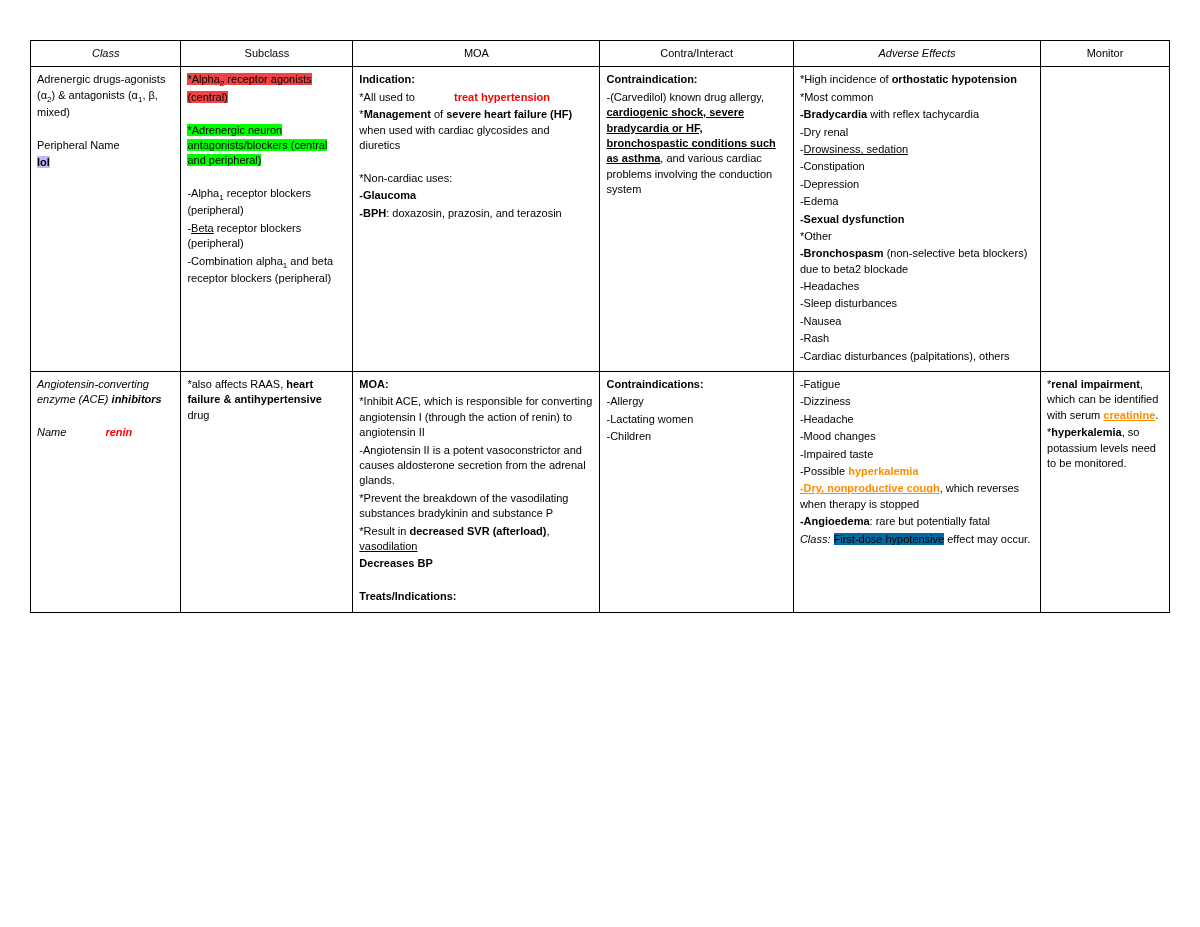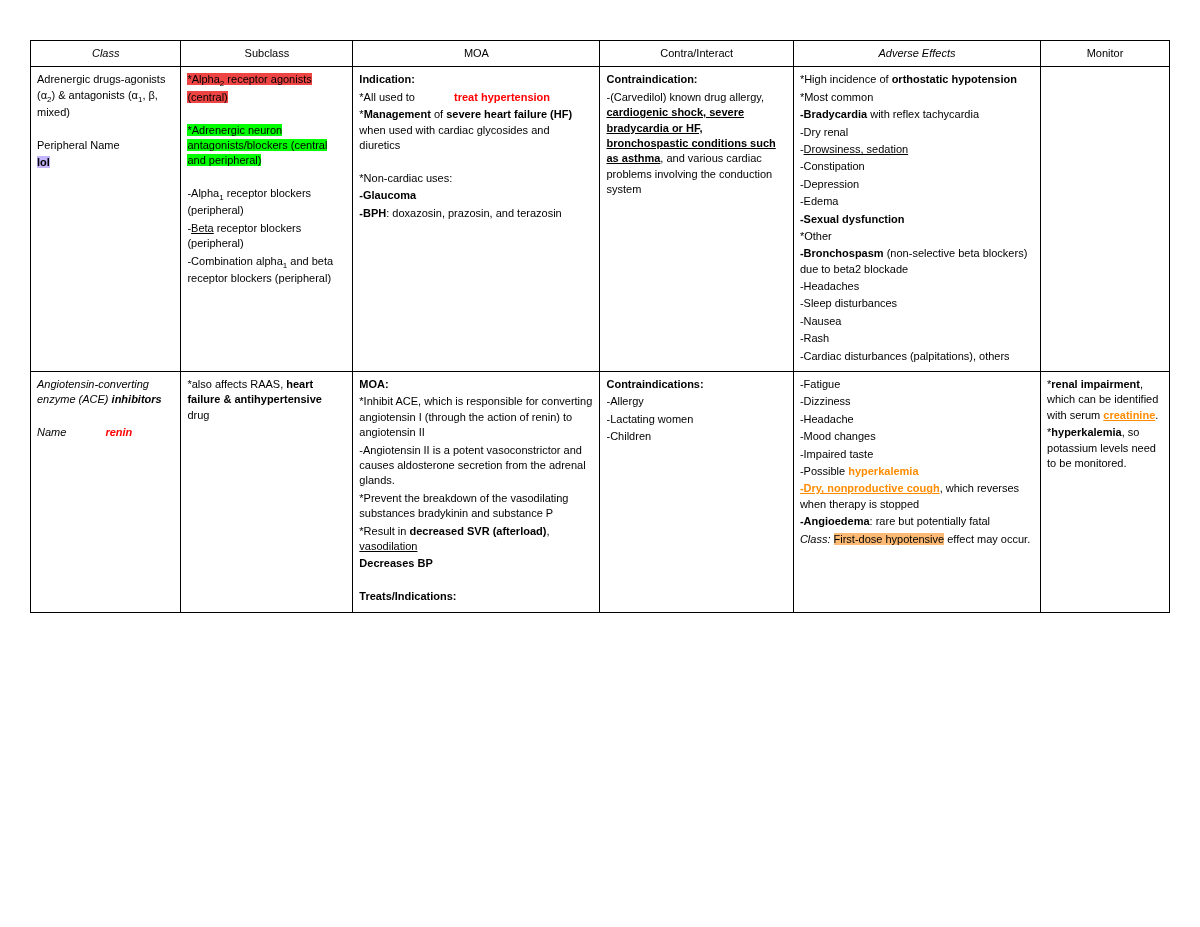--- a/index.html
+++ b/index.html
@@ -22,21 +22,21 @@
       vertical-align: top;
       line-height: 1.4;
     }
     th {
       background: #fff;
       font-weight: normal;
       font-size: 11px;
     }
     .highlight-cyan { background-color: #ef4444; }
     .highlight-green { background-color: #00ff00; }
-    .highlight-yellow { background-color: #fdba74; }
+    .highlight-yellow { background-color: #0369a1; }
     .text-red { color: #ff0000; padding-left: 36px; }
     .text-orange { color: #ff8c00; }
     .text-bold { font-weight: bold; }
     .text-italic { font-style: italic; }
     .text-underline { text-decoration: underline; }
     .text-bold-underline { font-weight: bold; text-decoration: underline; }
     .subscript { font-size: 8px; vertical-align: sub; }
     p { margin-bottom: 2px; }
     .lol-yellow { background-color: #c4b5fd; font-weight: bold; }
   </style>

